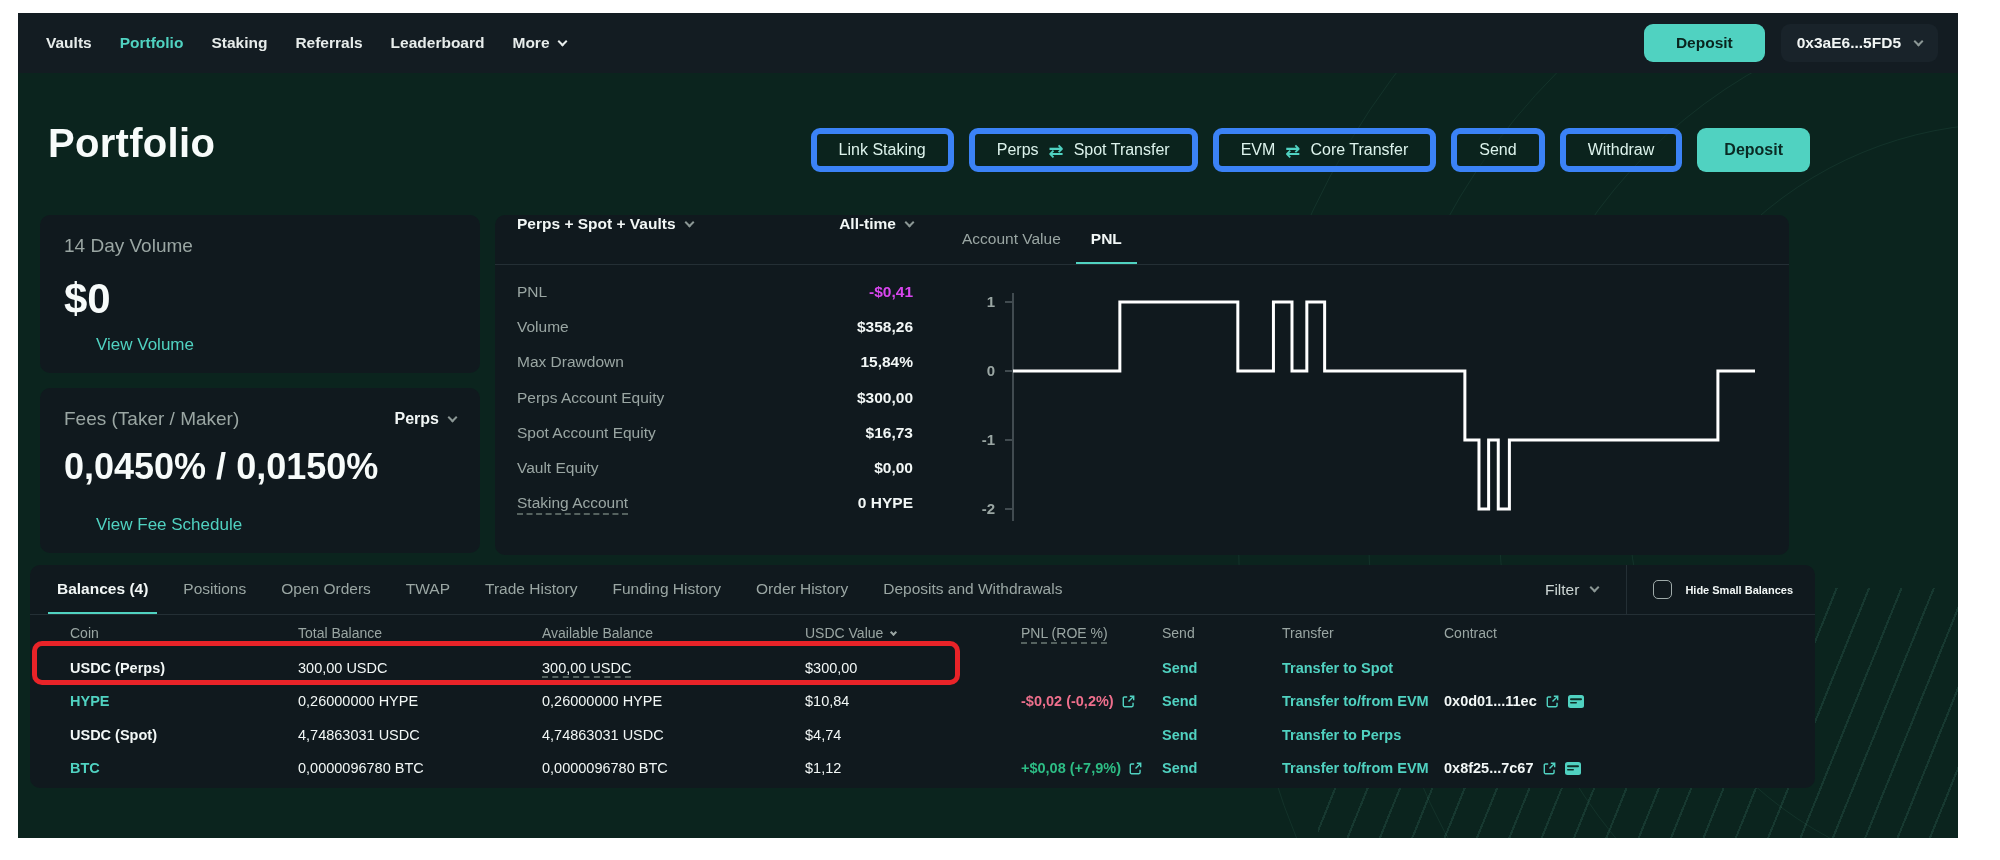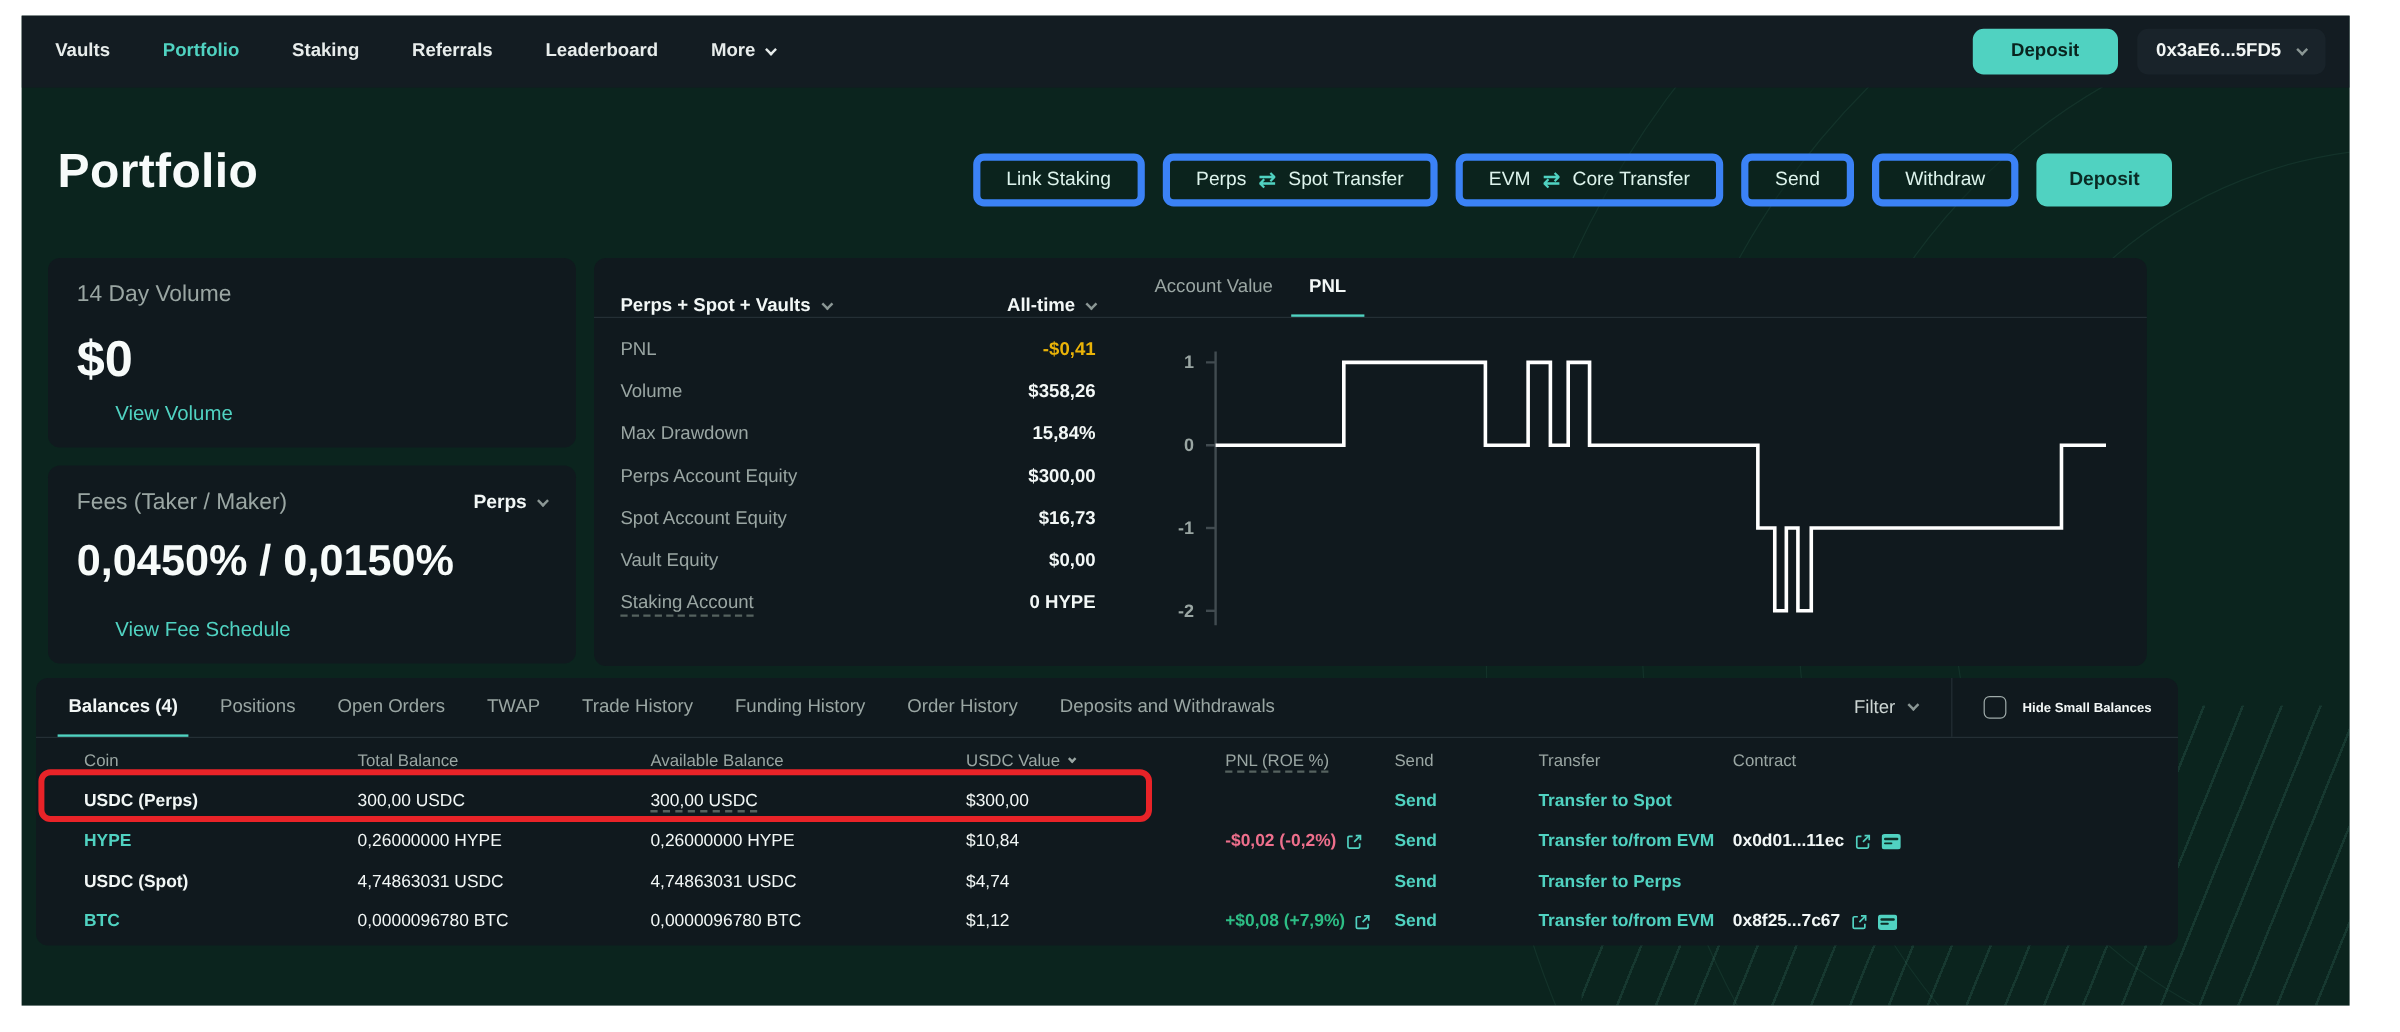--- a/index.html
+++ b/index.html
@@ -13,21 +13,21 @@
   .ring1 { width:760px; height:760px; right:-430px; top:110px; }
   .ring2 { width:1020px; height:1020px; right:-560px; top:-10px; }
   .ring3 { width:1290px; height:1290px; right:-700px; top:-130px; }
   .ring4 { width:1560px; height:1560px; right:-840px; top:-250px; }
   .hatch { right:0; bottom:0; width:640px; height:250px;
            background:repeating-linear-gradient(112deg, rgba(125,235,205,0.10) 0 2px, transparent 2px 30px); }
 
   
   .nav { position:absolute; left:0; top:0; right:0; height:60px; background:#131c22;
          display:flex; align-items:center; padding:0 20px 0 28px; z-index:4; }
-  .nav-items { display:flex; gap:44px; align-items:center; }
+  .nav-items { display:flex; gap:28px; align-items:center; }
   .nav-item { font-size:15.5px; font-weight:600; color:#e7eceb; cursor:pointer; display:flex; align-items:center; gap:9px; }
   .nav-item.active { color:#50d2c1; }
   .chev { display:inline-block; width:7px; height:7px; border-right:2px solid currentColor;
           border-bottom:2px solid currentColor; transform:rotate(45deg); margin-top:-4px; }
   .chev-gray { color:#8b9795; }
   .nav-right { margin-left:auto; display:flex; gap:16px; align-items:center; }
   .btn-nav-deposit { background:#50d2c1; color:#09241e; font-weight:700; font-size:15.5px;
                      padding:10px 32px; border-radius:9px; border:none; cursor:pointer; }
   .wallet { background:#19232a; color:#f2f6f5; font-weight:700; font-size:15.5px; border-radius:9px;
             padding:10px 16px; display:flex; gap:14px; align-items:center; cursor:pointer; }
@@ -51,32 +51,32 @@
   .card-head { display:flex; justify-content:space-between; align-items:center; }
   .card-label { font-size:19px; color:#9aa6a3; }
   .card-selector { display:flex; align-items:center; gap:10px; color:#f2f7f6; font-size:16px; font-weight:700; cursor:pointer; }
   .card-value-lg { font-size:42px; font-weight:600; color:#f7fbfa; margin-top:18px; }
   .card-value-md { font-size:36px; font-weight:600; color:#f7fbfa; margin-top:16px; }
   .card-link { position:absolute; left:24px; bottom:18px; color:#50d2c1; font-size:17px; font-weight:500; cursor:pointer;margin-left:32px; }
 
   
   .stats-chart { position:absolute; left:477px; top:142px; width:1294px; height:340px; background:#10191e; border-radius:10px; z-index:1; }
   .panel-head { position:absolute; left:0; top:0; right:0; height:50px; border-bottom:1px solid #242f35; display:flex; }
-  .head-left { width:440px; display:flex; justify-content:space-between; align-items:flex-end; padding:0 22px; }
+  .head-left { width:440px; display:flex; justify-content:space-between; align-items:flex-start; padding:0 22px; }
   .selector { display:flex; align-items:center; gap:10px; color:#f2f7f6; font-size:15.5px; font-weight:700; cursor:pointer; }
   .head-tabs { display:flex; align-items:stretch; padding-left:12px; }
   .chart-tab { display:flex; align-items:center; padding:0 15px; font-size:15.5px; color:#9aa6a3; cursor:pointer; border-bottom:2.5px solid transparent; }
   .chart-tab.active { color:#f2f7f6; font-weight:700; border-bottom-color:#50d2c1; }
 
   .stats-col { position:absolute; left:0; top:50px; width:440px; bottom:0; padding:9px 22px; }
   .stat-row { height:35.3px; display:flex; justify-content:space-between; align-items:center; font-size:15.5px; }
   .stat-label { color:#9aa6a3; }
   .stat-label.dashed { text-decoration:underline dashed 1.5px; text-underline-offset:5px; text-decoration-color:#55625f; }
   .stat-value { color:#f2f7f6; font-weight:600; }
-  .stat-value.negative { color:#eab308; }
+  .stat-value.negative { color:#d946ef; }
 
   .chart-col { position:absolute; left:440px; top:50px; right:0; bottom:0; }
 
   
   .table-panel { position:absolute; left:12px; top:492px; width:1785px; height:223px; background:#10191e; border-radius:10px; z-index:2; }
   .table-tabs { height:50px; border-bottom:1px solid #242f35; display:flex; align-items:stretch; padding-left:18px; }
   .tab { display:flex; align-items:center; padding:0 9px; margin-right:17px; font-size:15.5px; color:#9aa6a3;
          cursor:pointer; border-bottom:2.5px solid transparent; white-space:nowrap; }
   .tab.active { color:#f2f7f6; font-weight:700; border-bottom-color:#50d2c1; }
   .tabs-right { margin-left:auto; display:flex; align-items:center; align-self:stretch; }

